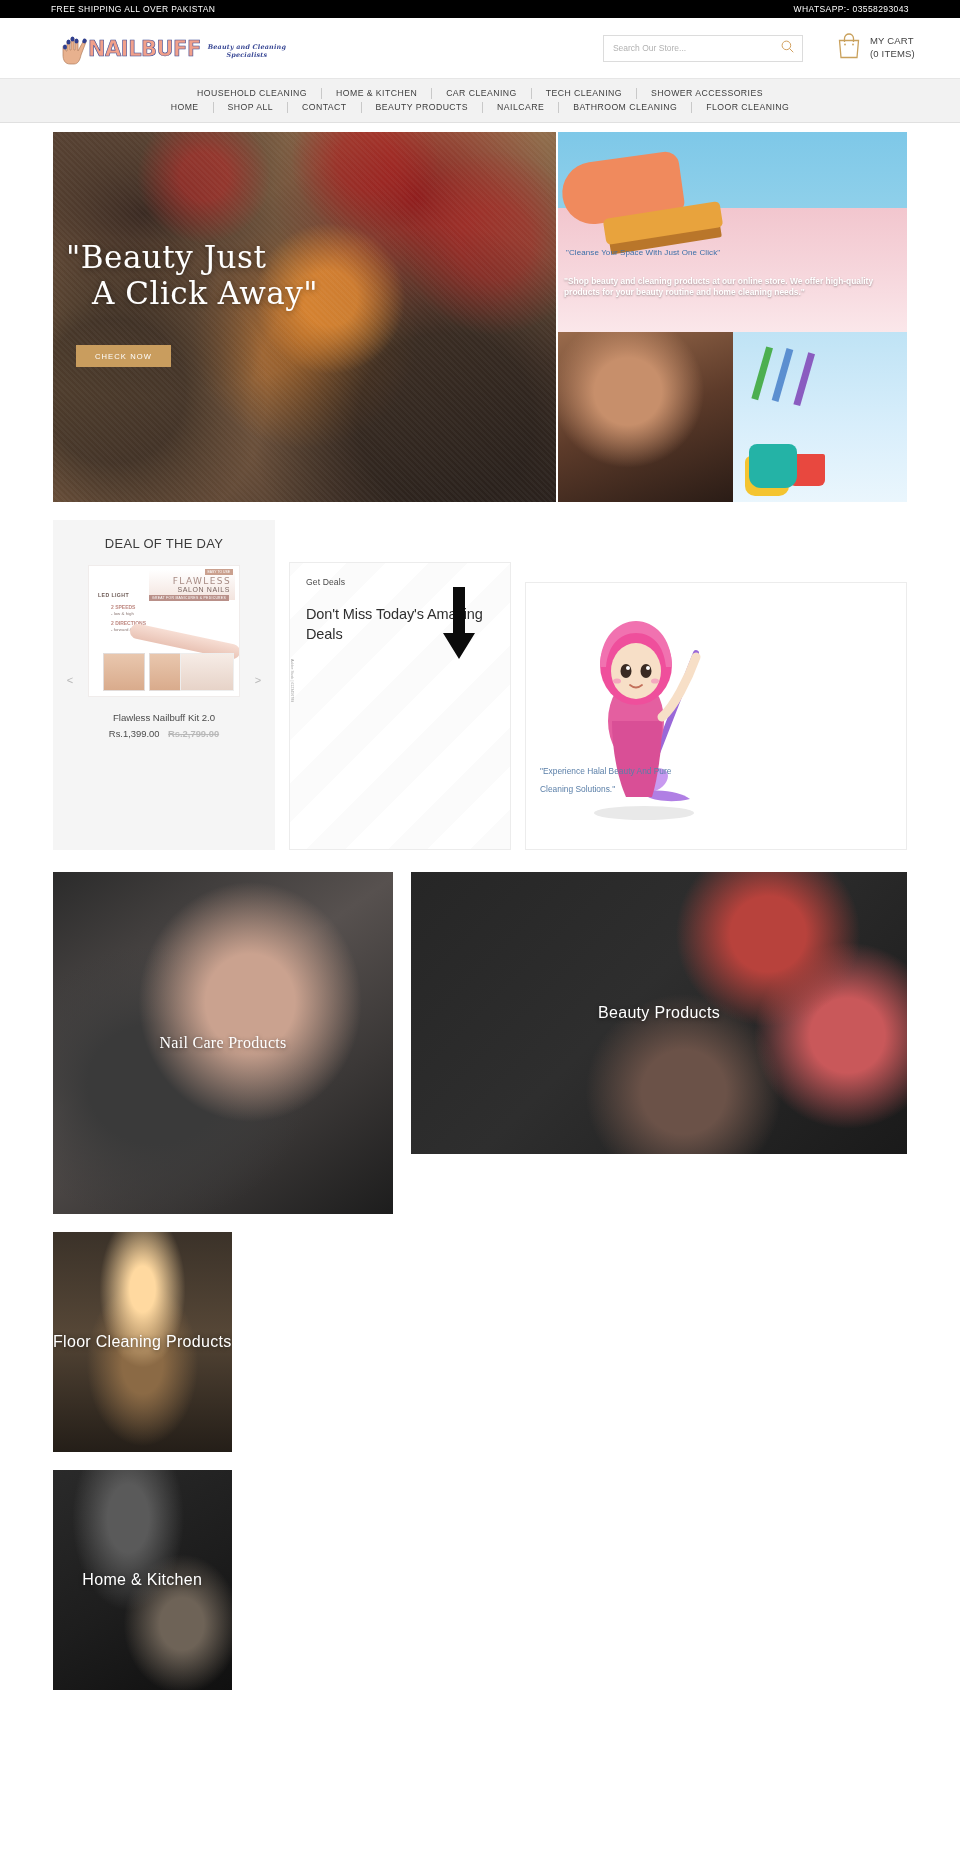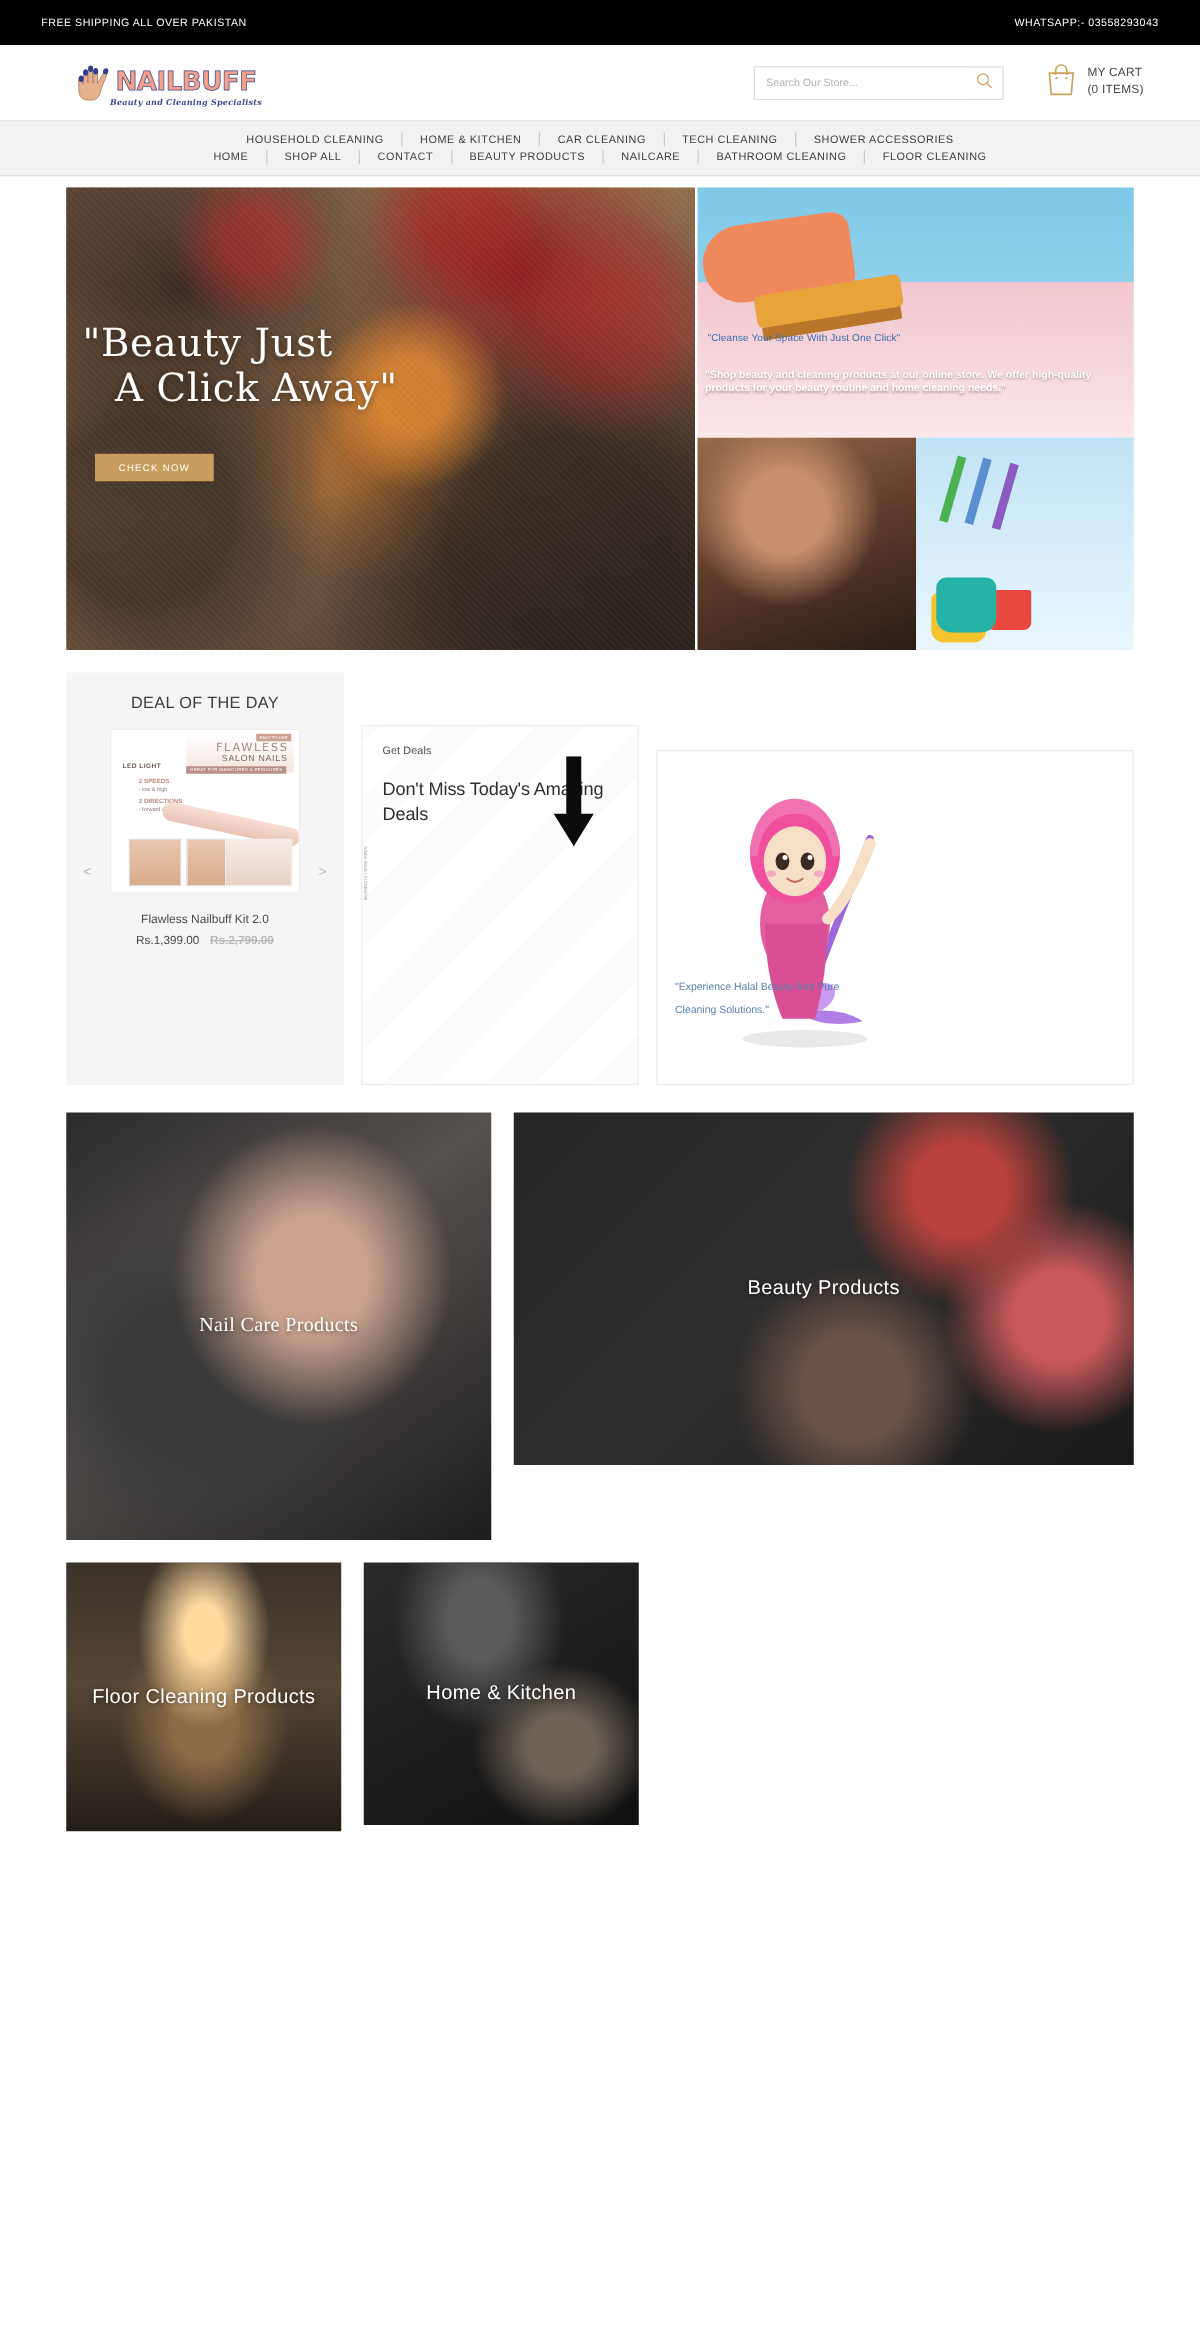--- a/index.html
+++ b/index.html
@@ -7,35 +7,35 @@
   body {
     font-family: "Liberation Sans", sans-serif;
     background:#ffffff;
     color:#333;
     -webkit-font-smoothing:antialiased;
   }
 
   
   .announce {
     background:#000; color:#fff;
-    height:36px; display:flex; align-items:center;
+    height:18px; display:flex; align-items:center;
     justify-content:space-between;
-    padding:0 33px;
+    padding:0 51px;
     font-size:8.5px; letter-spacing:.4px;
   }
 
   
   .header {
     height:60px; display:flex; align-items:center;
     padding:0 33px; background:#fff;
   }
   .logo-wrap { width:260px; display:flex; align-items:center; padding-left:28px; }
   .logo { display:flex; align-items:flex-start; gap:1px; }
   .logo-hand { width:26px; height:32px; position:relative; flex:0 0 auto; margin-top:2px;}
-  .logo-text-wrap { display:flex; flex-direction:column; align-items:center; margin-top:8px;text-align:center;}
+  .logo-text-wrap { display:flex; align-items:center; margin-top:8px;text-align:center;}
   .logo-word {
     font-family:"DejaVu Sans", sans-serif;
     font-weight:bold; font-size:21px; letter-spacing:-.5px;
     color:#f2a08a; -webkit-text-stroke:.6px #3b4a96;
     line-height:1;
   }
   .logo-tag {
     font-family:"DejaVu Serif", serif;
     font-weight:bold; font-style:italic;
     font-size:6.4px; color:#3b4a96; letter-spacing:.2px; margin-top:2px;
@@ -267,21 +267,21 @@
       radial-gradient(ellipse at 50% 26%, #ffd9a0 0 10%, transparent 34%),
       radial-gradient(ellipse at 50% 60%, #8b6a45 0 16%, transparent 44%),
       linear-gradient(180deg,#3b3229 0%, #554636 45%, #241e18 100%);
   }
   .cat-kitchen { flex:0 0 220px; height:210px;
     background:
       radial-gradient(ellipse at 42% 22%, #5a5a5a 0 14%, transparent 38%),
       radial-gradient(ellipse at 72% 70%, #6e6357 0 12%, transparent 32%),
       linear-gradient(150deg,#2a2a2a 0%, #1d1d1d 55%, #101010 100%);
   }
-  .cat-col { display:flex; flex-direction:row; gap:18px; }
+  .cat-col { display:flex; flex-direction:column; gap:18px; }
 </style>
 </head>
 <body>
 
 <div class="announce">
   <span>FREE SHIPPING ALL OVER PAKISTAN</span>
   <span>WHATSAPP:- 03558293043</span>
 </div>
 
 <div class="header">

